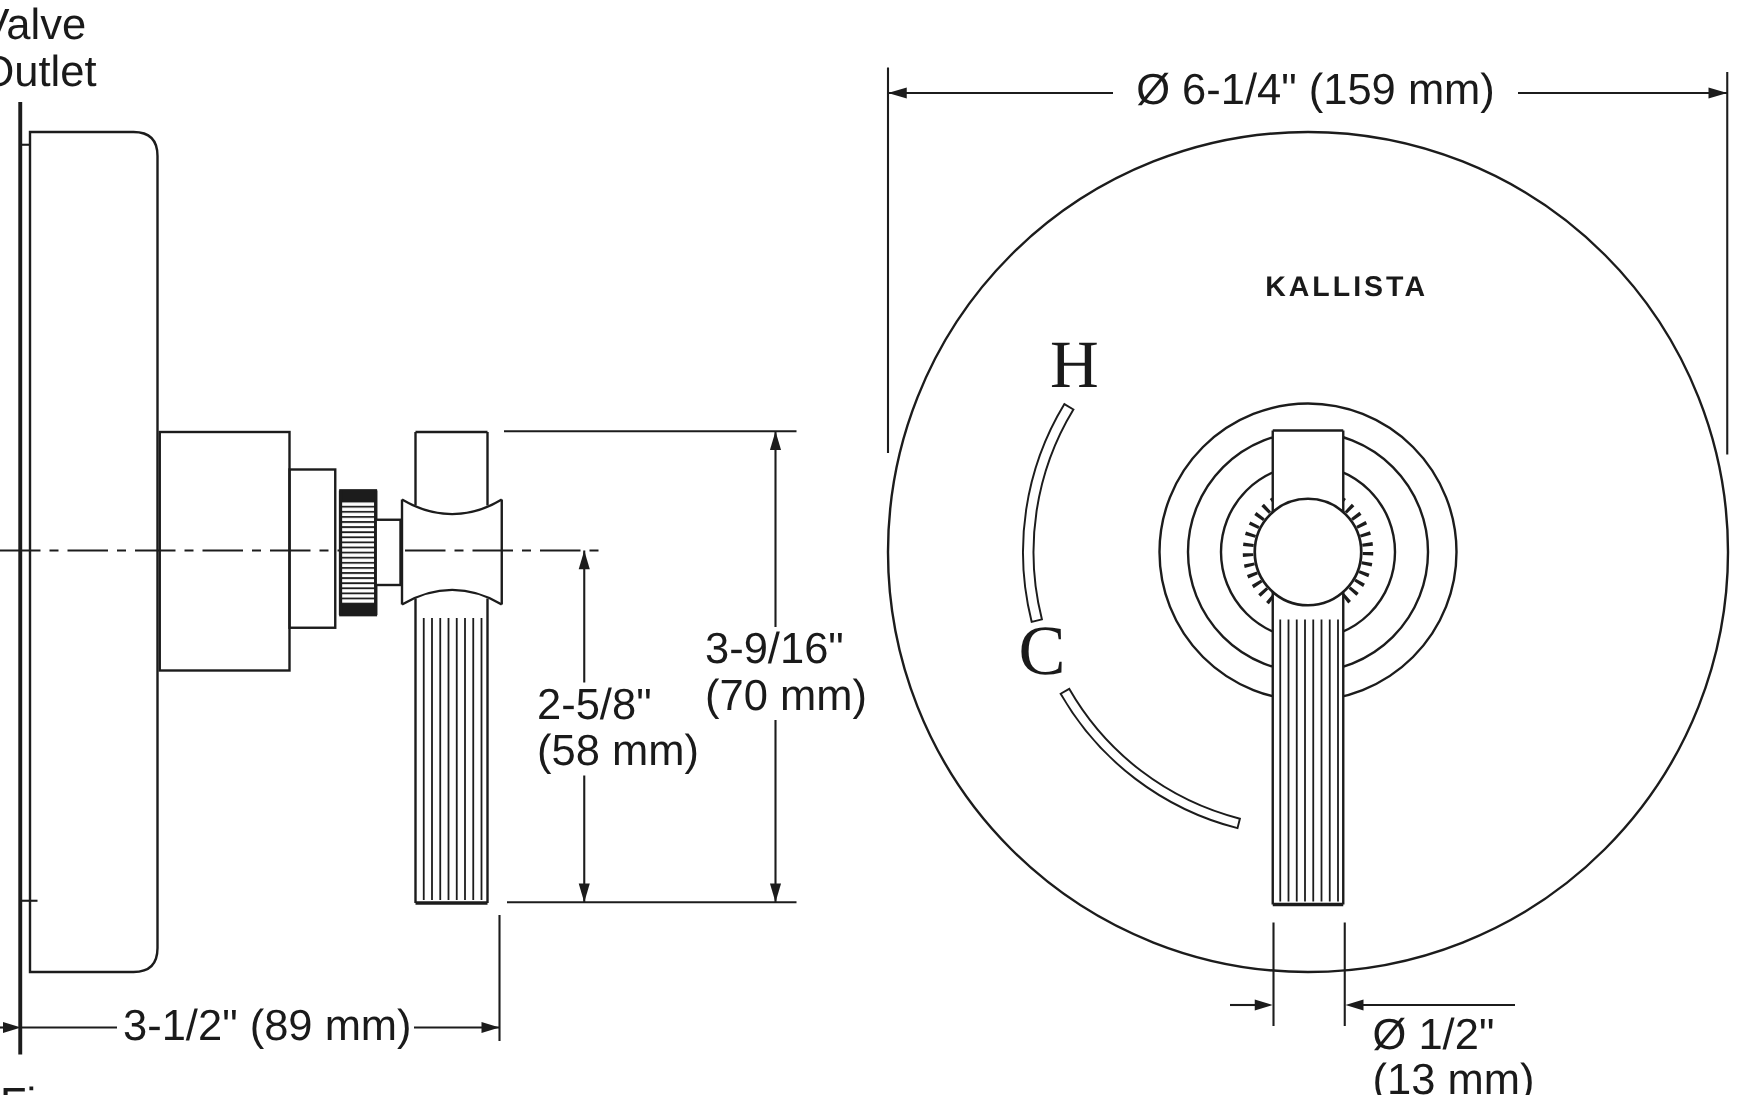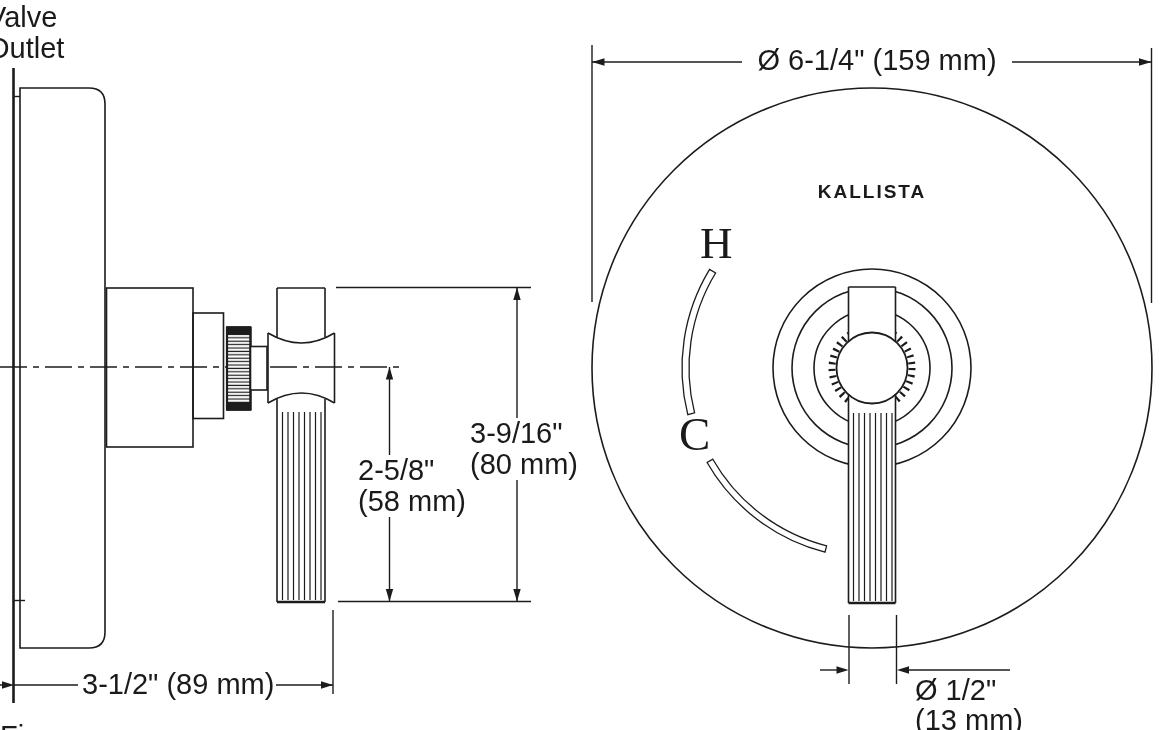--- a/index.html
+++ b/index.html
@@ -10,21 +10,21 @@
   .canvas svg{position:absolute;left:0;top:0;}
   .lbl{position:absolute;font-size:29px;line-height:31px;white-space:pre-line;}
   .dim{position:absolute;font-size:29px;line-height:31px;background:#ffffff;white-space:pre;padding:0 4px;}
   .valve-outlet{left:-13px;top:2px;}
   .dim-depth{left:78px;top:669px;width:190px;text-align:center;}
   .dim-below-center{left:354px;top:455px;}
   .dim-handle-height{left:466px;top:418px;}
   .dim-escutcheon-dia{left:742px;top:45px;width:262px;text-align:center;}
   .dim-handle-width{left:911px;top:675px;line-height:30px;background:transparent;}
   .brand{
-    position:absolute;left:792px;top:181px;width:160px;text-align:center;
+    position:absolute;left:792px;top:181px;width:160px;text-align:right;
     font-size:19px;font-weight:bold;letter-spacing:2px;
   }
   .hot{position:absolute;left:700px;top:221px;font-family:"Liberation Serif",serif;font-size:45px;line-height:45px;}
   .cold{position:absolute;left:679px;top:411px;font-family:"Liberation Serif",serif;font-size:47px;line-height:47px;}
   .fragment{position:absolute;left:0px;top:722px;font-size:29px;line-height:29px;}
 </style>
 </head>
 <body>
 
 <div class="canvas">
@@ -164,21 +164,21 @@
     </g>
   </svg>
 
   <div class="lbl valve-outlet">Valve
 Outlet</div>
 
   <div class="dim dim-depth">3-1/2" (89 mm)</div>
 
   <div class="dim dim-below-center"><span>2-5/8"</span><br><span>(58 mm)</span></div>
 
-  <div class="dim dim-handle-height"><span>3-9/16"</span><br><span>(80 mm)</span></div>
+  <div class="dim dim-handle-height"><span>3-9/16"</span><br><span>(70 mm)</span></div>
 
   <div class="dim dim-escutcheon-dia">Ø 6-1/4" (159 mm)</div>
 
   <div class="dim dim-handle-width"><span>Ø 1/2"</span><br><span>(13 mm)</span></div>
 
   <div class="brand">KALLISTA</div>
 
   <div class="hot">H</div>
 
   <div class="cold">C</div>

